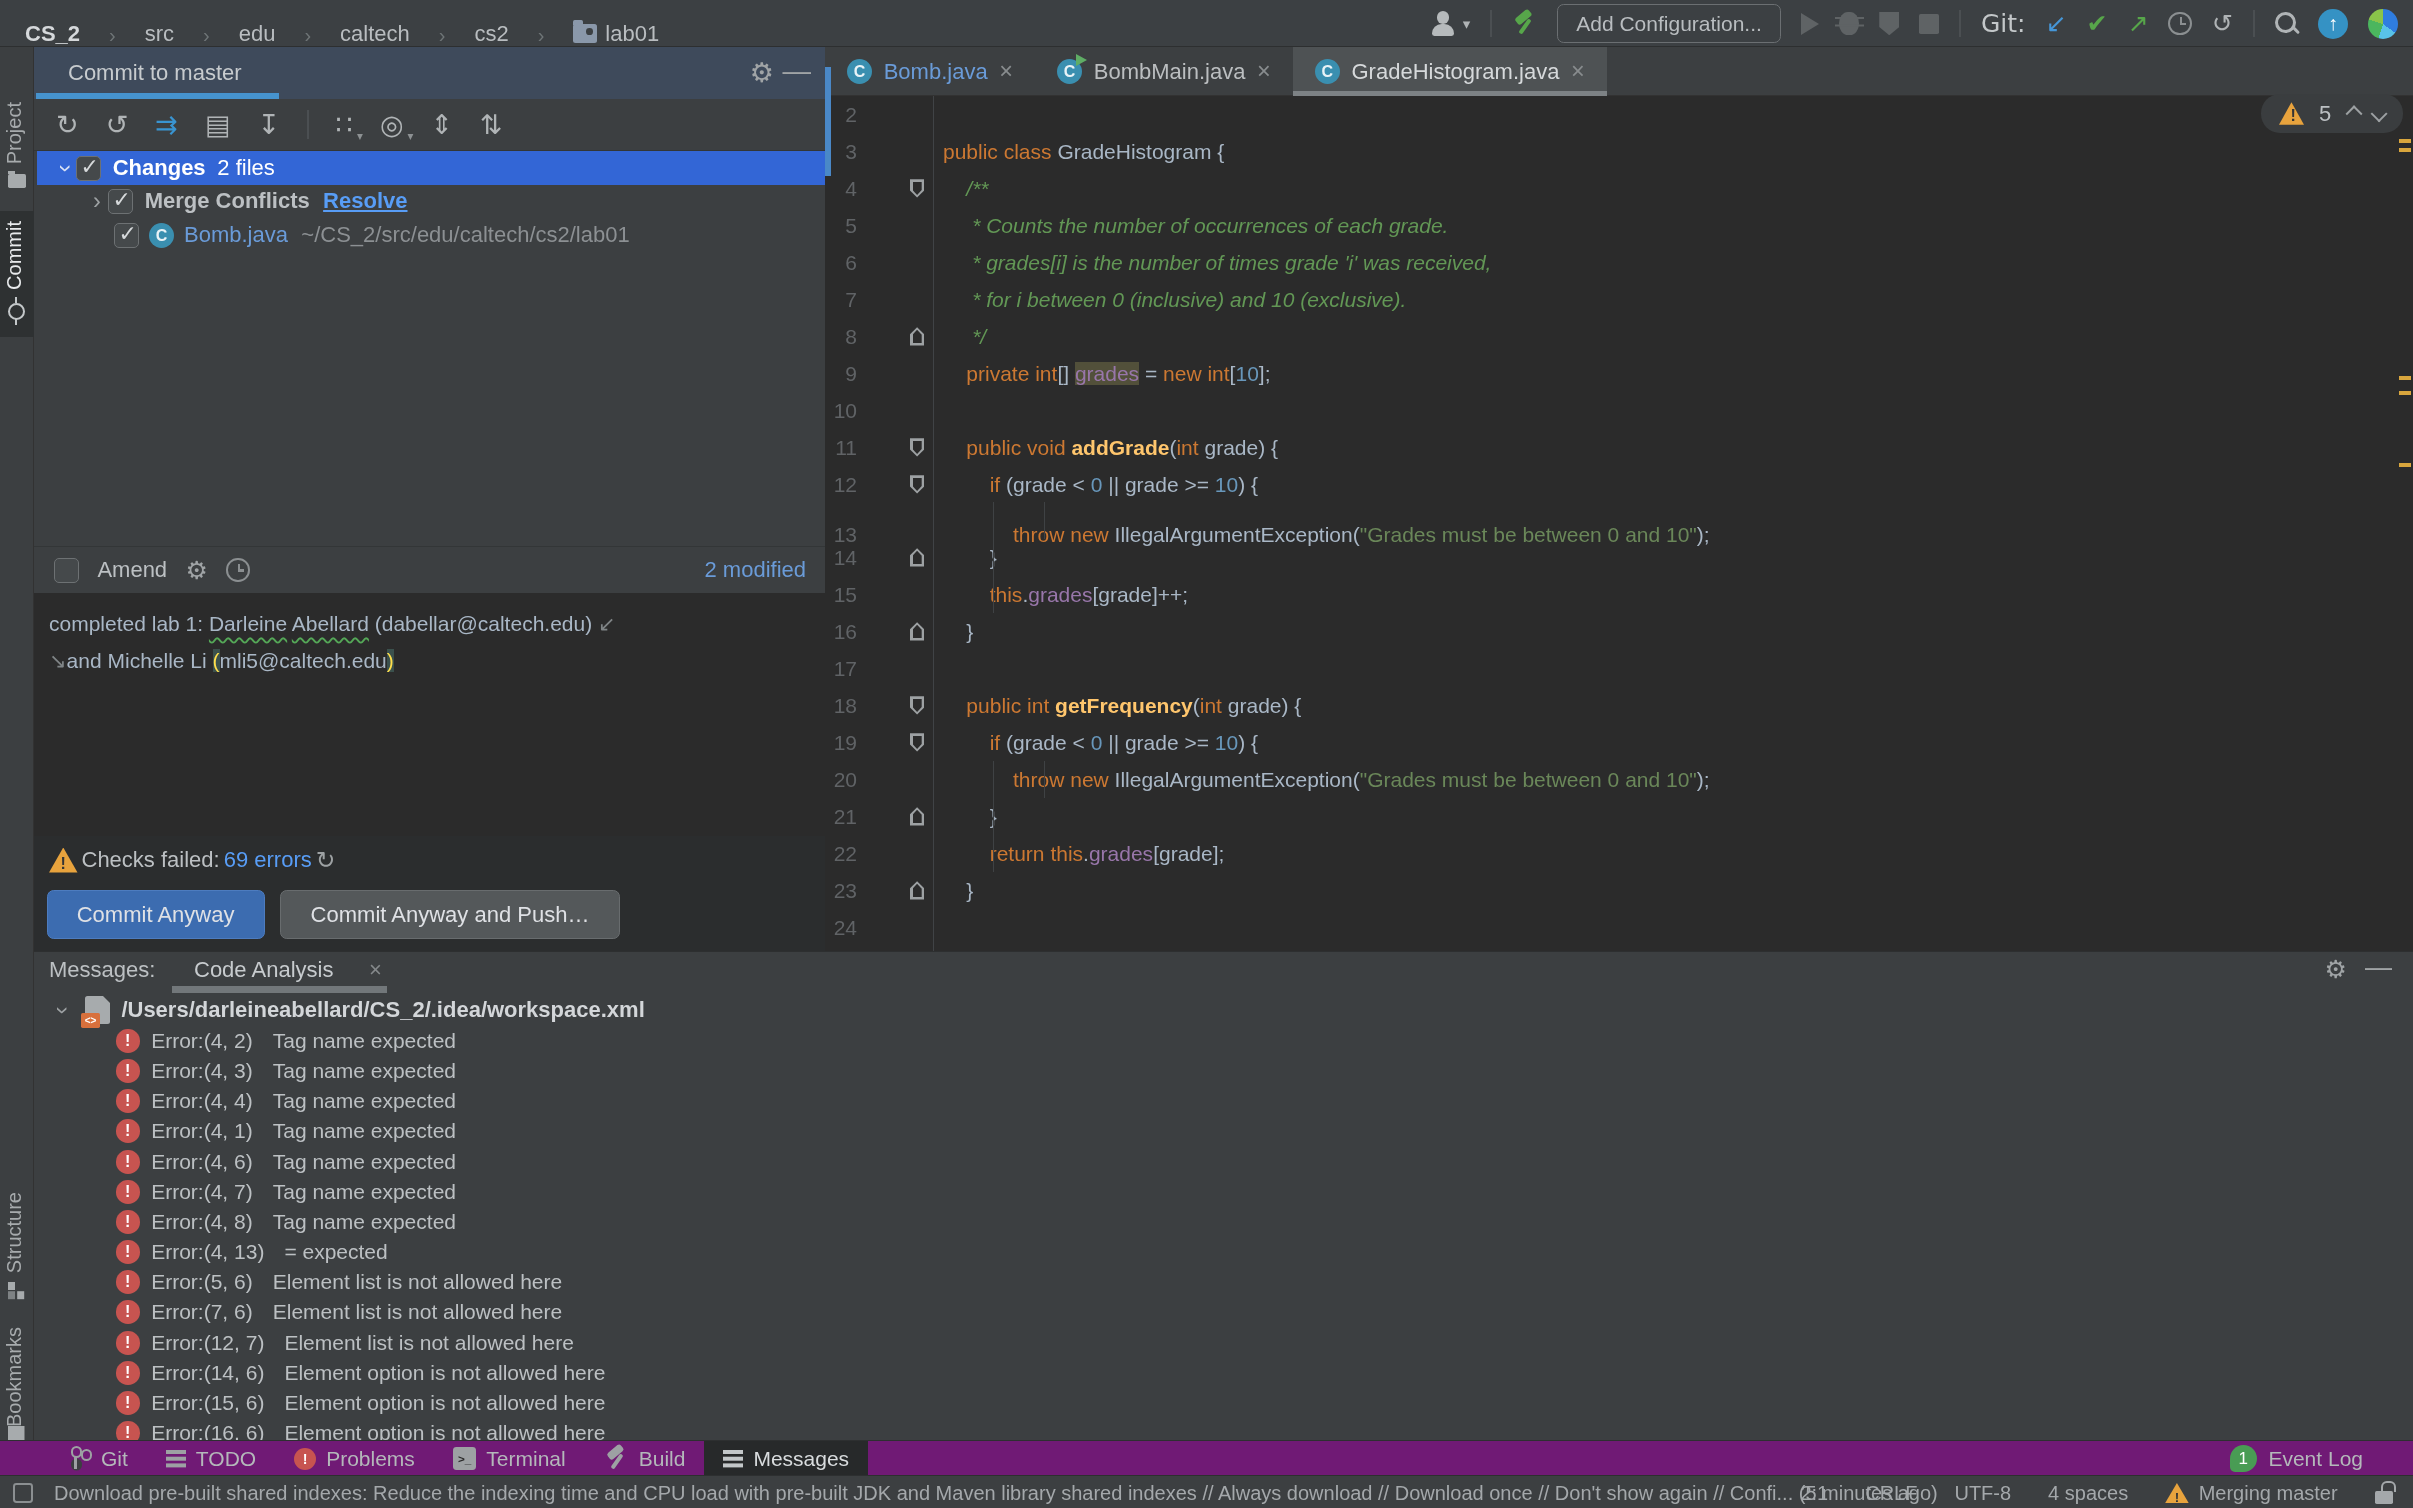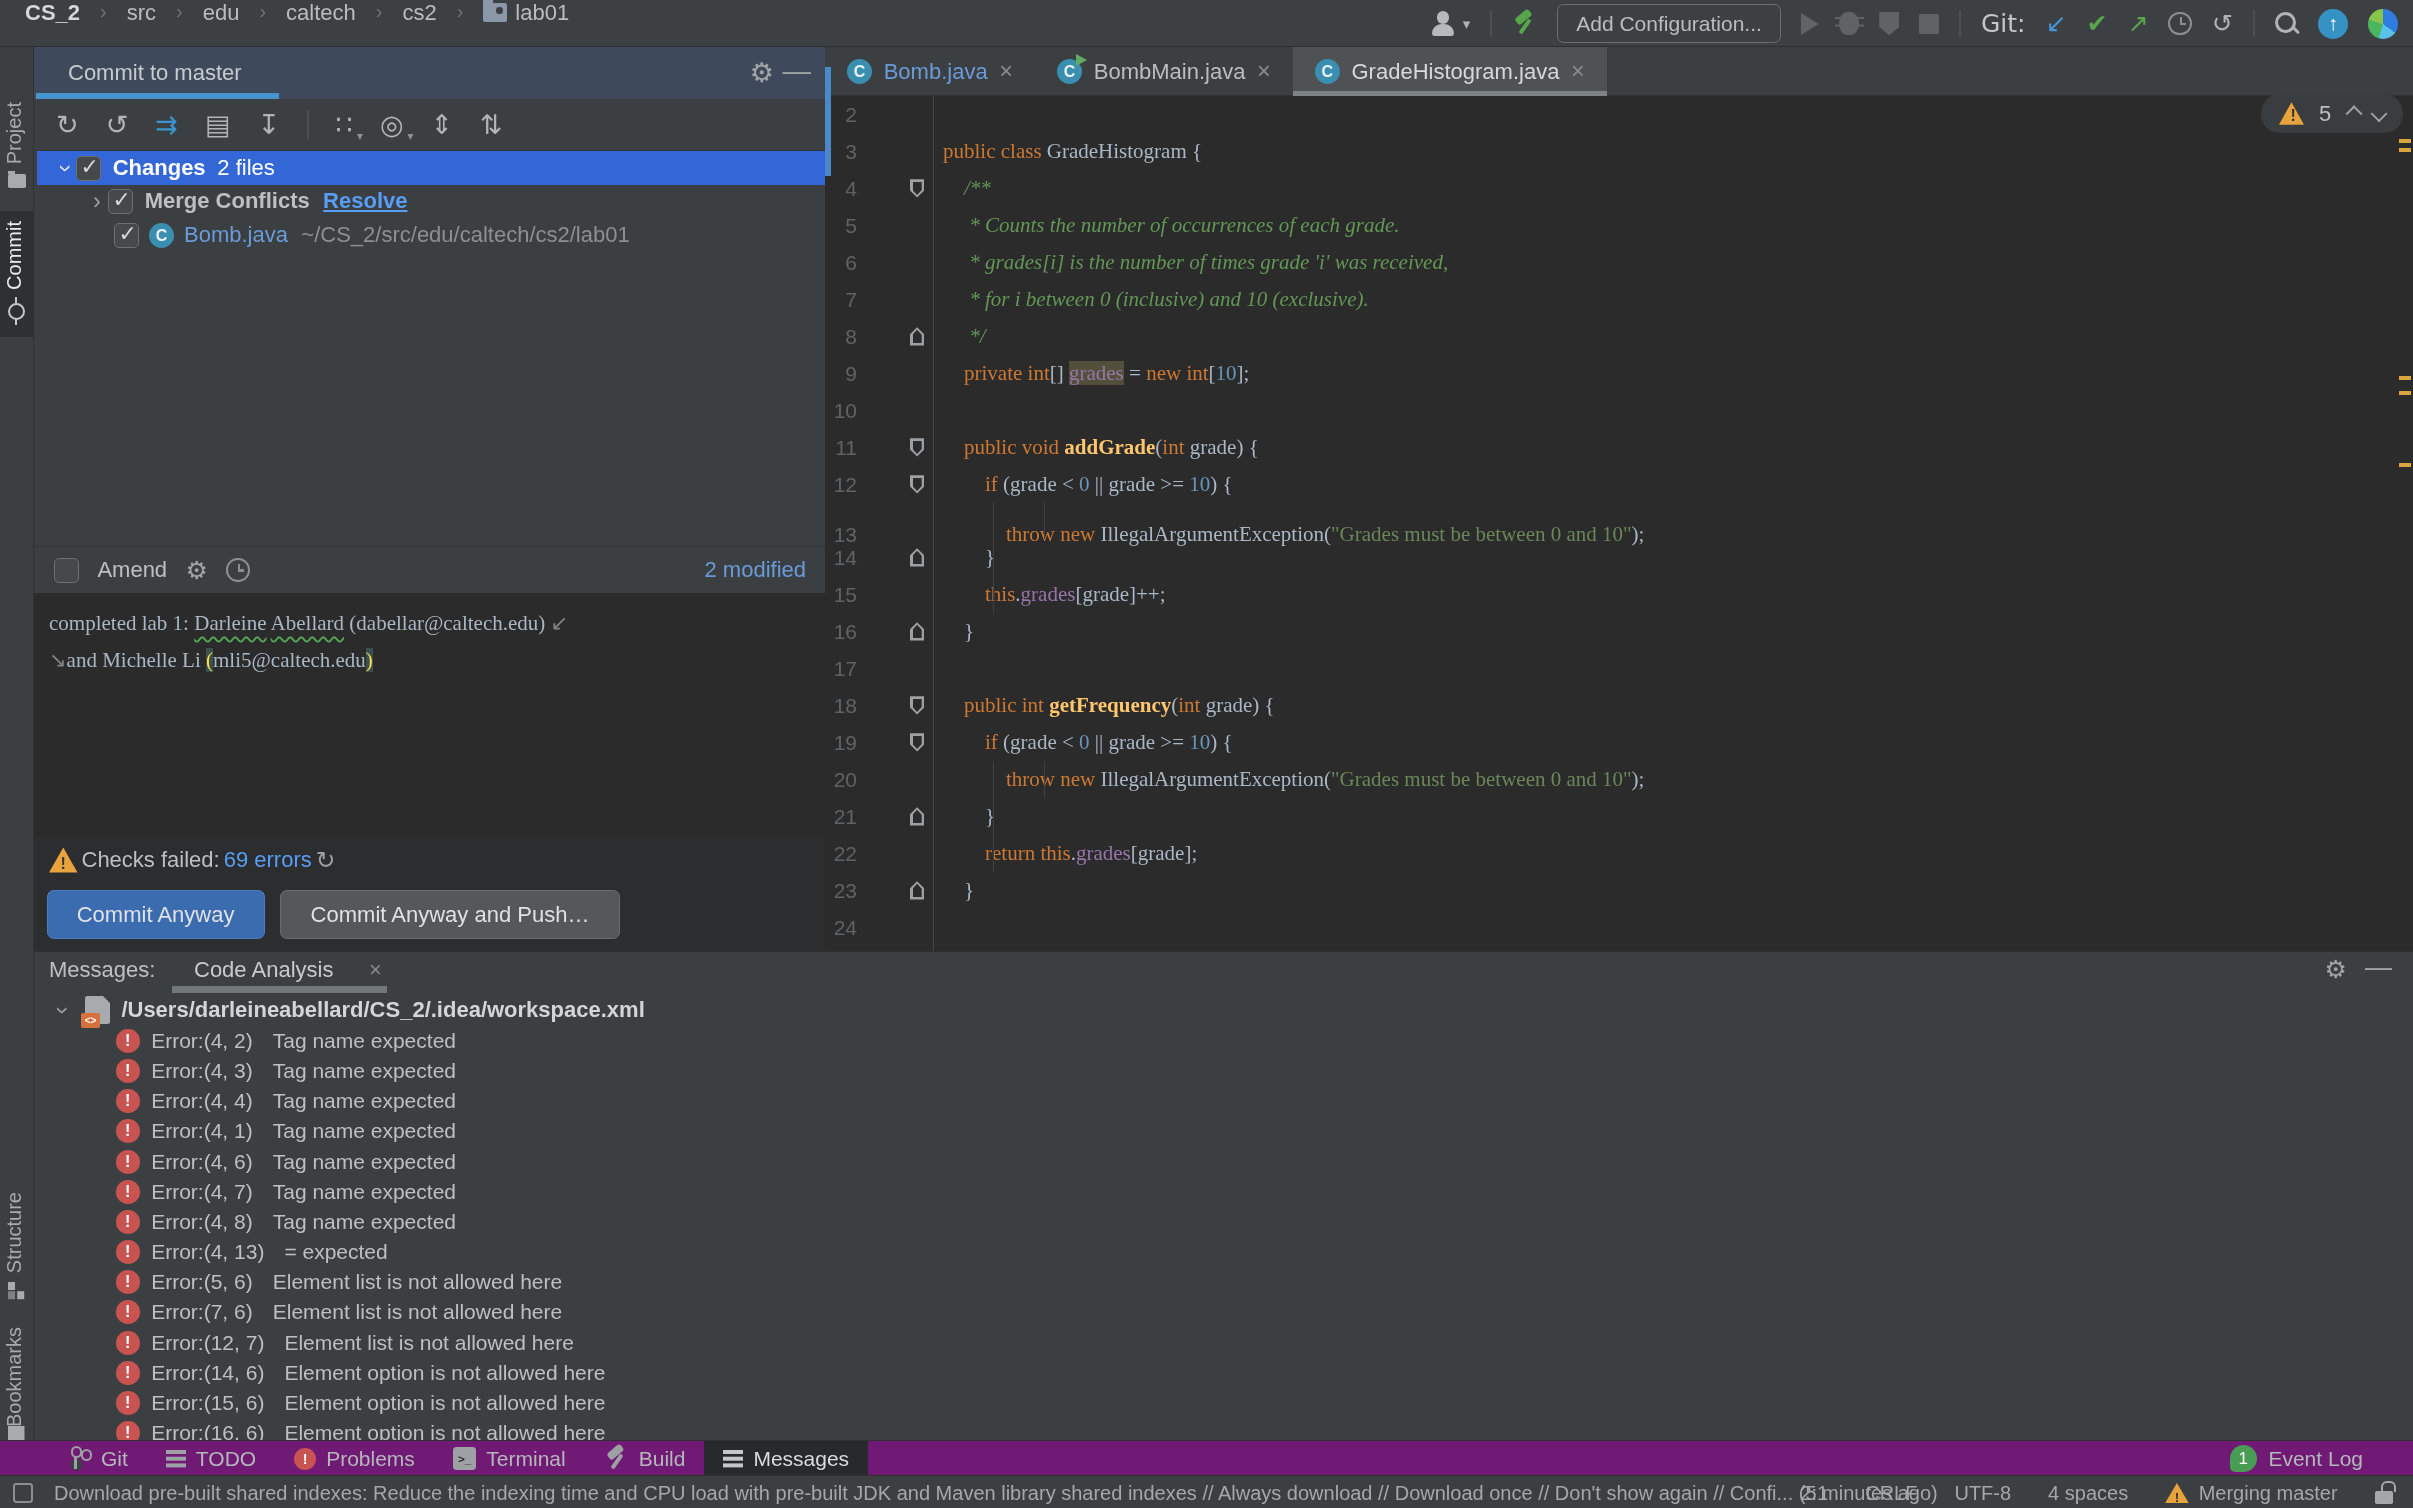--- a/index.html
+++ b/index.html
@@ -1,23 +1,23 @@
 <!DOCTYPE html>
 <html style="font-size:13.4px"><head>
 <meta charset="utf-8">
 <style>
   * { margin:0; padding:0; box-sizing:border-box; }
   html,body { width:2413px; height:1508px; overflow:hidden; background:#3c3f41;
     font-family:"Liberation Sans","DejaVu Sans",sans-serif; }
-  .mono { font-family:Liberation Serif, serif; }
+  .mono { font-family:Liberation Sans, sans-serif; }
 
   
   #topbar { position:absolute; left:0; top:0; width:2413px; height:47px; background:#3c4043;
     border-bottom:0.8px solid #2d2f30; }
-  #breadcrumbs { position:absolute; left:25px; top:0; height:47px; display:flex; align-items:flex-start; gap:20px;
+  #breadcrumbs { position:absolute; left:25px; top:0; height:47px; display:flex; align-items:flex-end; gap:29px;
     font-size:22px; color:#b9bdc0; }
   #breadcrumbs .crumb-first { font-weight:bold; color:#d5d8db; }
   #breadcrumbs .bc-sep { color:#6f7577; font-size:20px; }
   .folder-ico { display:inline-block; width:23.5px; height:18.4px; background:#8a98aa; border-radius:2.5px; position:relative; margin-right:8.4px; vertical-align:-1.7px;}
   .folder-ico::before { content:""; position:absolute; left:0; top:-4.2px; width:10px; height:5px; background:#8a98aa; border-radius:1.7px 1.7px 0 0; }
   .folder-ico::after { content:""; position:absolute; right:4.2px; top:4.2px; width:6.7px; height:6.7px; border-radius:50%; background:#3c4043;}
   #topbar-right { position:absolute; right:15px; top:0; height:47px; display:flex; align-items:center; gap:20px; }
   .tb-ico { font-size:25px; color:#afb3b5; font-family:"DejaVu Sans",sans-serif; }
   .tb-sep { width:1.7px; height:27px; background:#4b4f52; }
   .person { position:relative; width:25px; height:25px; }

